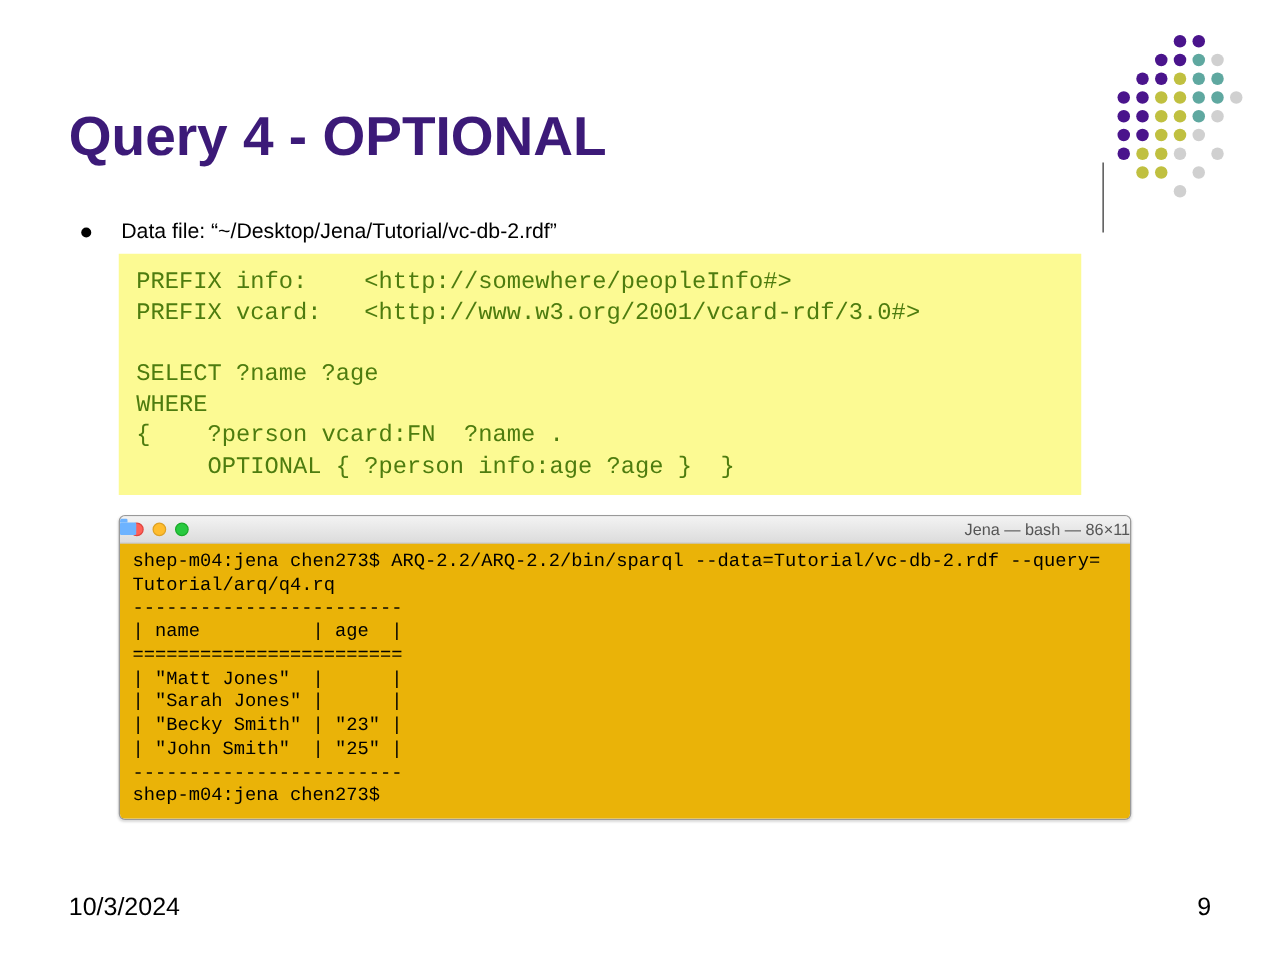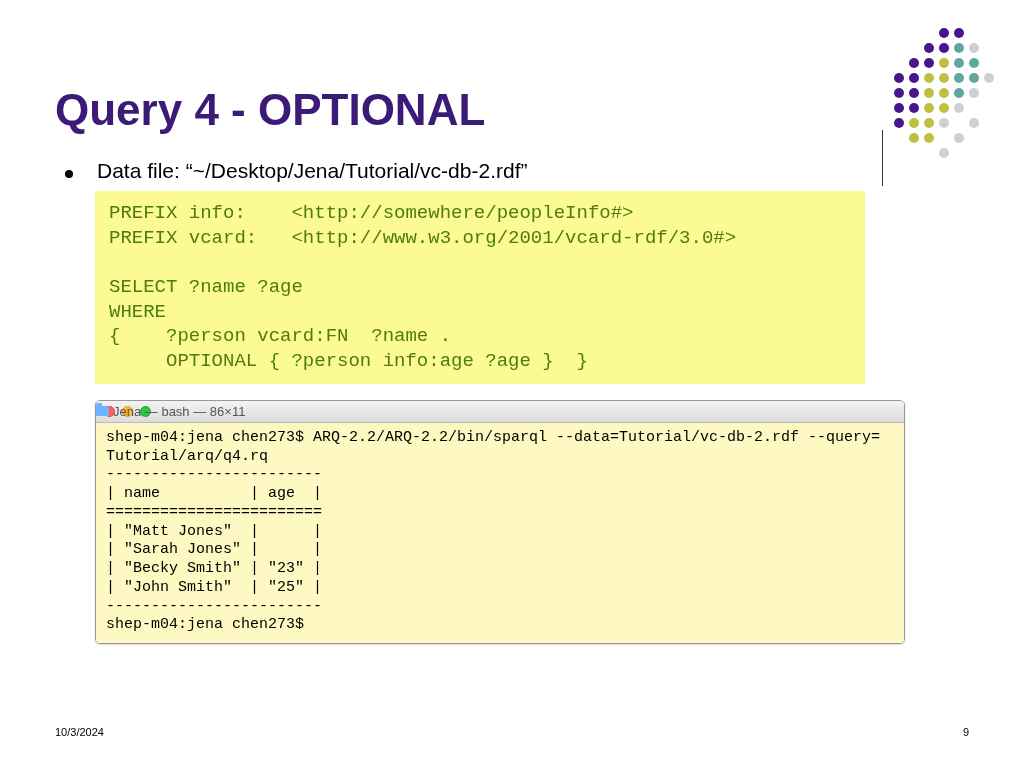--- a/index.html
+++ b/index.html
@@ -30,29 +30,29 @@
   .slide {
     position: absolute;
     top: 85px;
     left: 55px;
     right: 55px;
   }
   .title {
     font-size: 44px;
     font-weight: bold;
     color: #3c1a78;
-    margin-bottom: 24px;
+    margin-bottom: 38px;
   }
   .bullets {
     margin-left: 10px;
   }
   .bullet-row {
     display: flex;
     align-items: baseline;
-    font-size: 21px;
+    font-size: 17px;
     color: #000;
     margin-bottom: 8px;
   }
   .bullet-dot {
     width: 8px; height: 8px; border-radius: 50%;
     background: #000;
     margin-right: 24px;
     margin-top: 9px;
   }
   .code-box {
@@ -95,55 +95,55 @@
   .td-yel { background: #ffbd2e; border: 1px solid #dea123; }
   .td-grn { background: #28c940; border: 1px solid #1aab29; }
   .term-title-text {
     position: absolute;
     left: 0; right: 0;
     text-align: center;
     font-size: 13px;
     color: #555;
     display: flex;
     align-items: center;
-    justify-content: flex-start;
+    justify-content: space-between;
     gap: 4px;
     pointer-events: none;
   }
   .folder-ico {
     width: 13px; height: 10px;
     background: #6db3ff;
     border-radius: 1px;
     position: relative;
     display: inline-block;
   }
   .folder-ico::before {
     content: "";
     position: absolute;
     top: -3px; left: 0;
     width: 6px; height: 3px;
     background: #6db3ff;
     border-radius: 1px 1px 0 0;
   }
   .term-body {
-    background: #fef9c3;
+    background: #eab308;
     padding: 6px 10px 8px 10px;
     font-family: Menlo, "Courier New", monospace;
     font-size: 15px;
     line-height: 1.25;
     color: #000;
     white-space: pre;
     position: relative;
   }
   .footer {
     position: absolute;
     bottom: 30px;
     left: 55px;
     right: 55px;
-    font-size: 11px;
+    font-size: 20px;
     color: #000;
     display: flex;
     justify-content: space-between;
   }
 </style>
 </head>
 <body>
 
 <div class="decoration">
   <svg viewBox="0 0 110 160">

